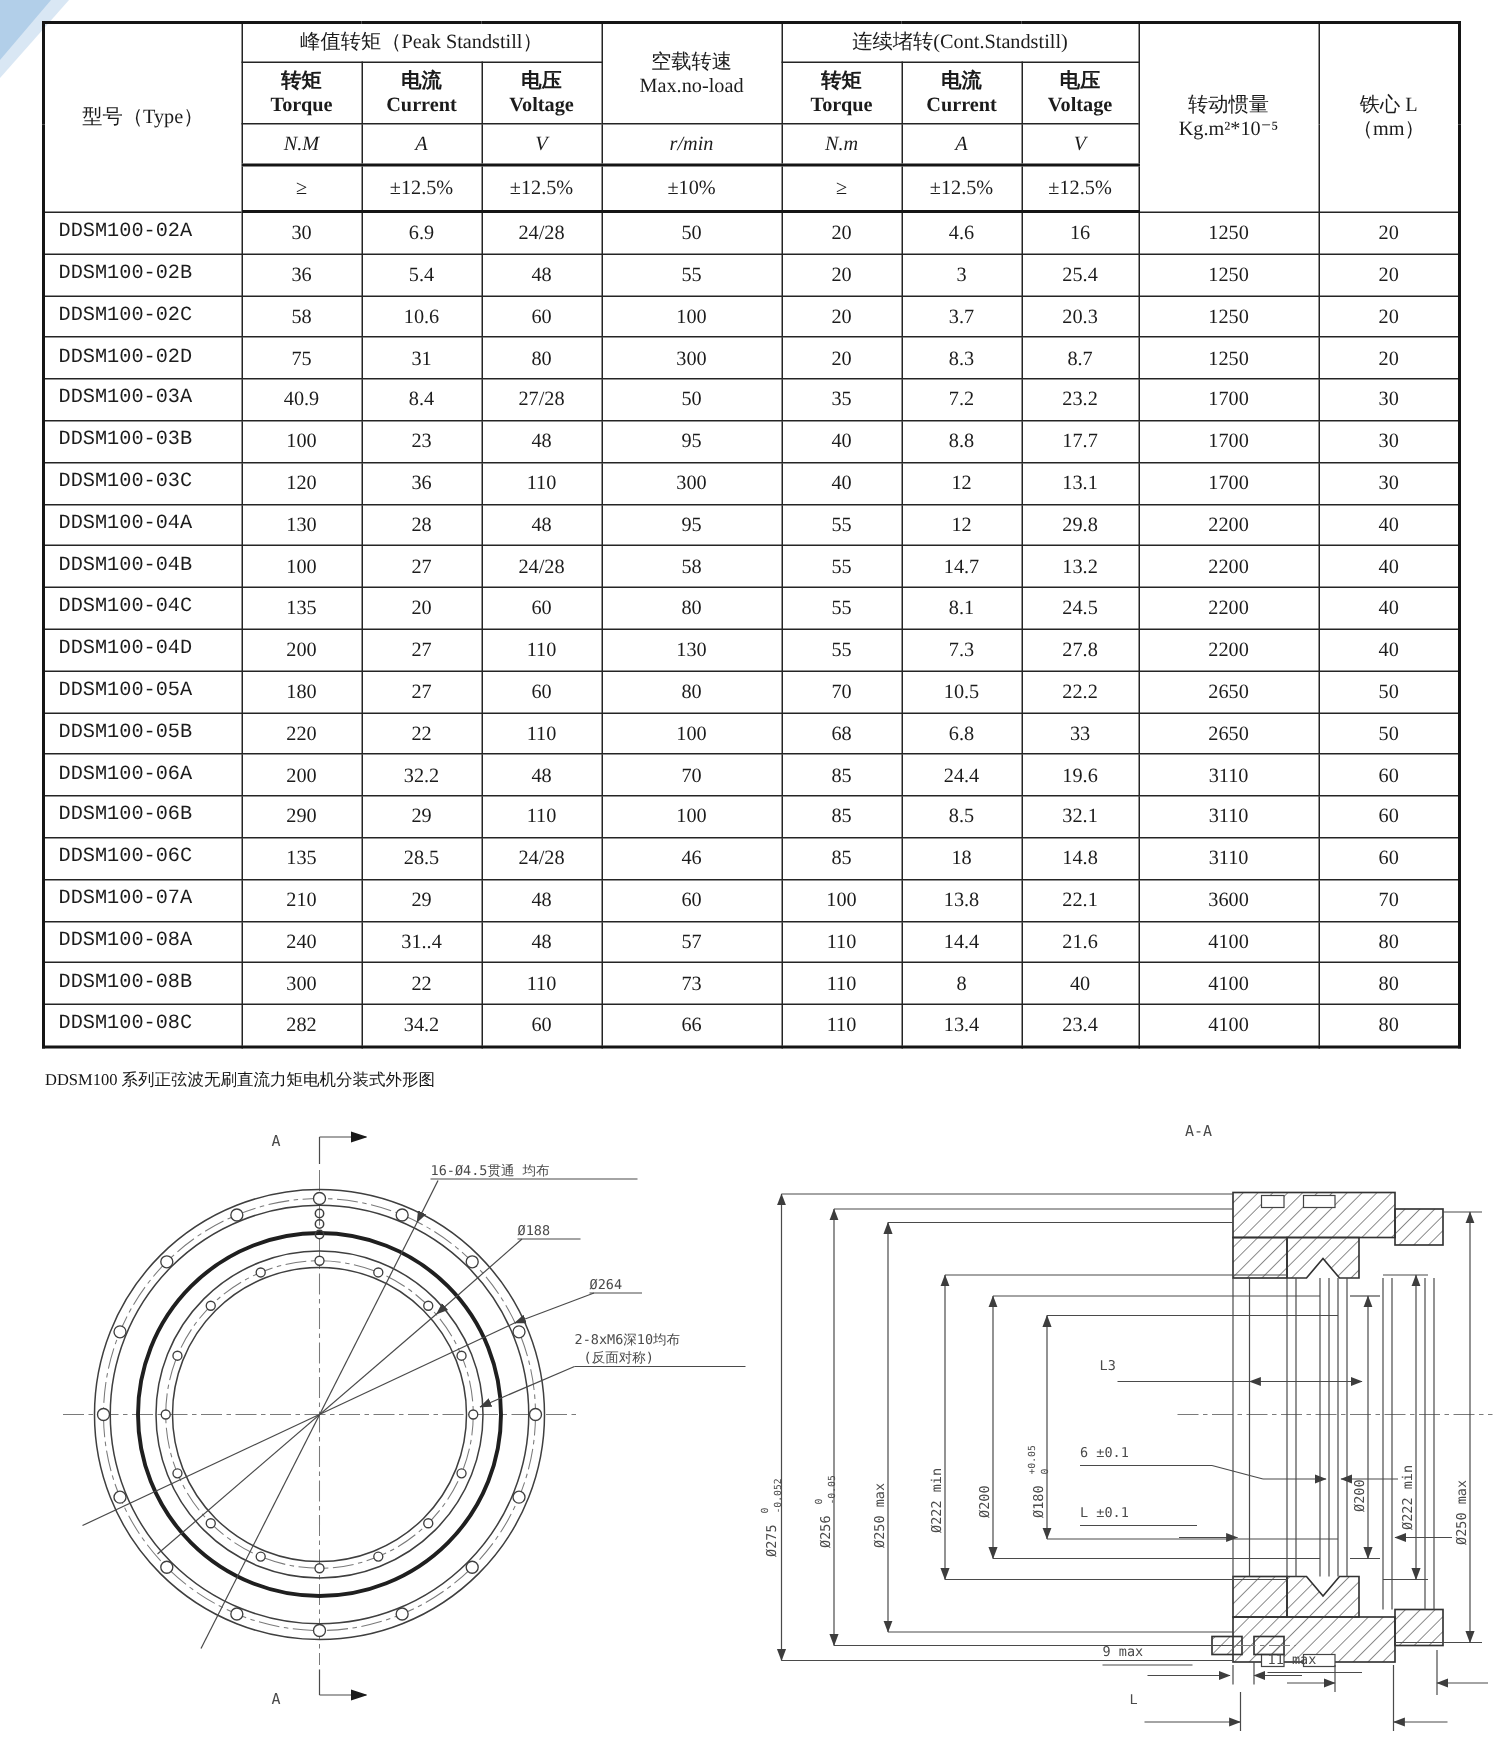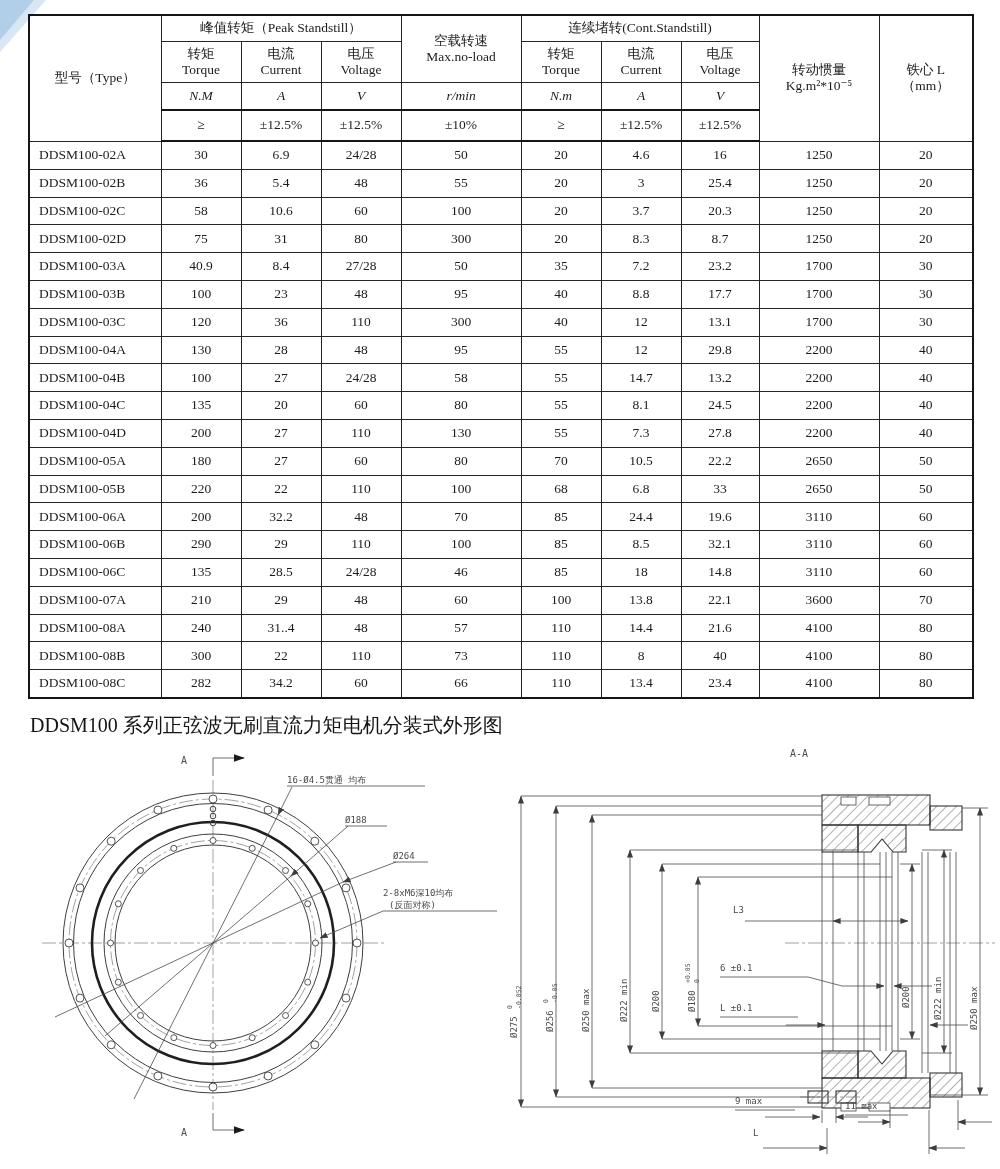--- a/index.html
+++ b/index.html
@@ -7,26 +7,26 @@
         font-family:"Liberation Serif","DejaVu Serif",serif;color:#1c1c1c;}
   .corner{position:absolute;left:0;top:0;width:0;height:0;
           border-top:52px solid #d9e7f4;border-right:46px solid transparent;}
   .corner2{position:absolute;left:0;top:0;width:0;height:0;
           border-top:40px solid #b2cfe9;border-right:34px solid transparent;}
   table.spec{position:absolute;left:28px;top:14px;width:944px;border-collapse:collapse;
              table-layout:fixed;border:2.6px solid #151515;}
   table.spec th,table.spec td{border:1.6px solid #242424;text-align:center;vertical-align:middle;
              font-weight:normal;padding:0;font-size:13.5px;line-height:1.22;color:#1c1c1c;}
   tr.group-row th{height:25px;}
-  tr.sub-row th{height:40px;}
+  tr.sub-row th{height:40px;font-weight:bold;}
   tr.unit-row th{height:26px;font-style:italic;}
   tr.tol-row th{height:29px;border-top:2.4px solid #151515;border-bottom:2.4px solid #151515;}
   table.spec tbody td{height:26.8px;}
-  table.spec tbody td.model{text-align:left;padding-left:9px;}
-  .caption{position:absolute;left:30px;top:712px;font-size:20px;color:#141414;}
+  table.spec tbody td.model{text-align:left;padding-left:9px;font-family:Liberation Mono, monospace;}
+  .caption{position:absolute;left:30px;top:712px;font-size:11px;color:#141414;}
   svg text.cad{font-family:"DejaVu Sans Mono",monospace;font-size:9px;fill:#4a4a4a;}
   svg text.cadsm{font-family:"DejaVu Sans Mono",monospace;font-size:6.5px;fill:#4a4a4a;}
   svg text.mark{font-family:"DejaVu Sans Mono",monospace;font-size:10px;fill:#4a4a4a;}
   svg .c1{fill:none;stroke:#3f3f3f;stroke-width:1;}
   svg .cthick{fill:none;stroke:#1f1f1f;stroke-width:2.6;}
   svg .cl{fill:none;stroke:#7a7a7a;stroke-width:0.7;stroke-dasharray:14 3 3 3;}
   svg .thin{fill:none;stroke:#4a4a4a;stroke-width:0.8;}
   svg .dim{fill:none;stroke:#4a4a4a;stroke-width:0.8;}
   svg .hole{fill:#fff;stroke:#3f3f3f;stroke-width:0.9;}
   svg .hatched{fill:url(#hatch);stroke:#333;stroke-width:1.1;}

